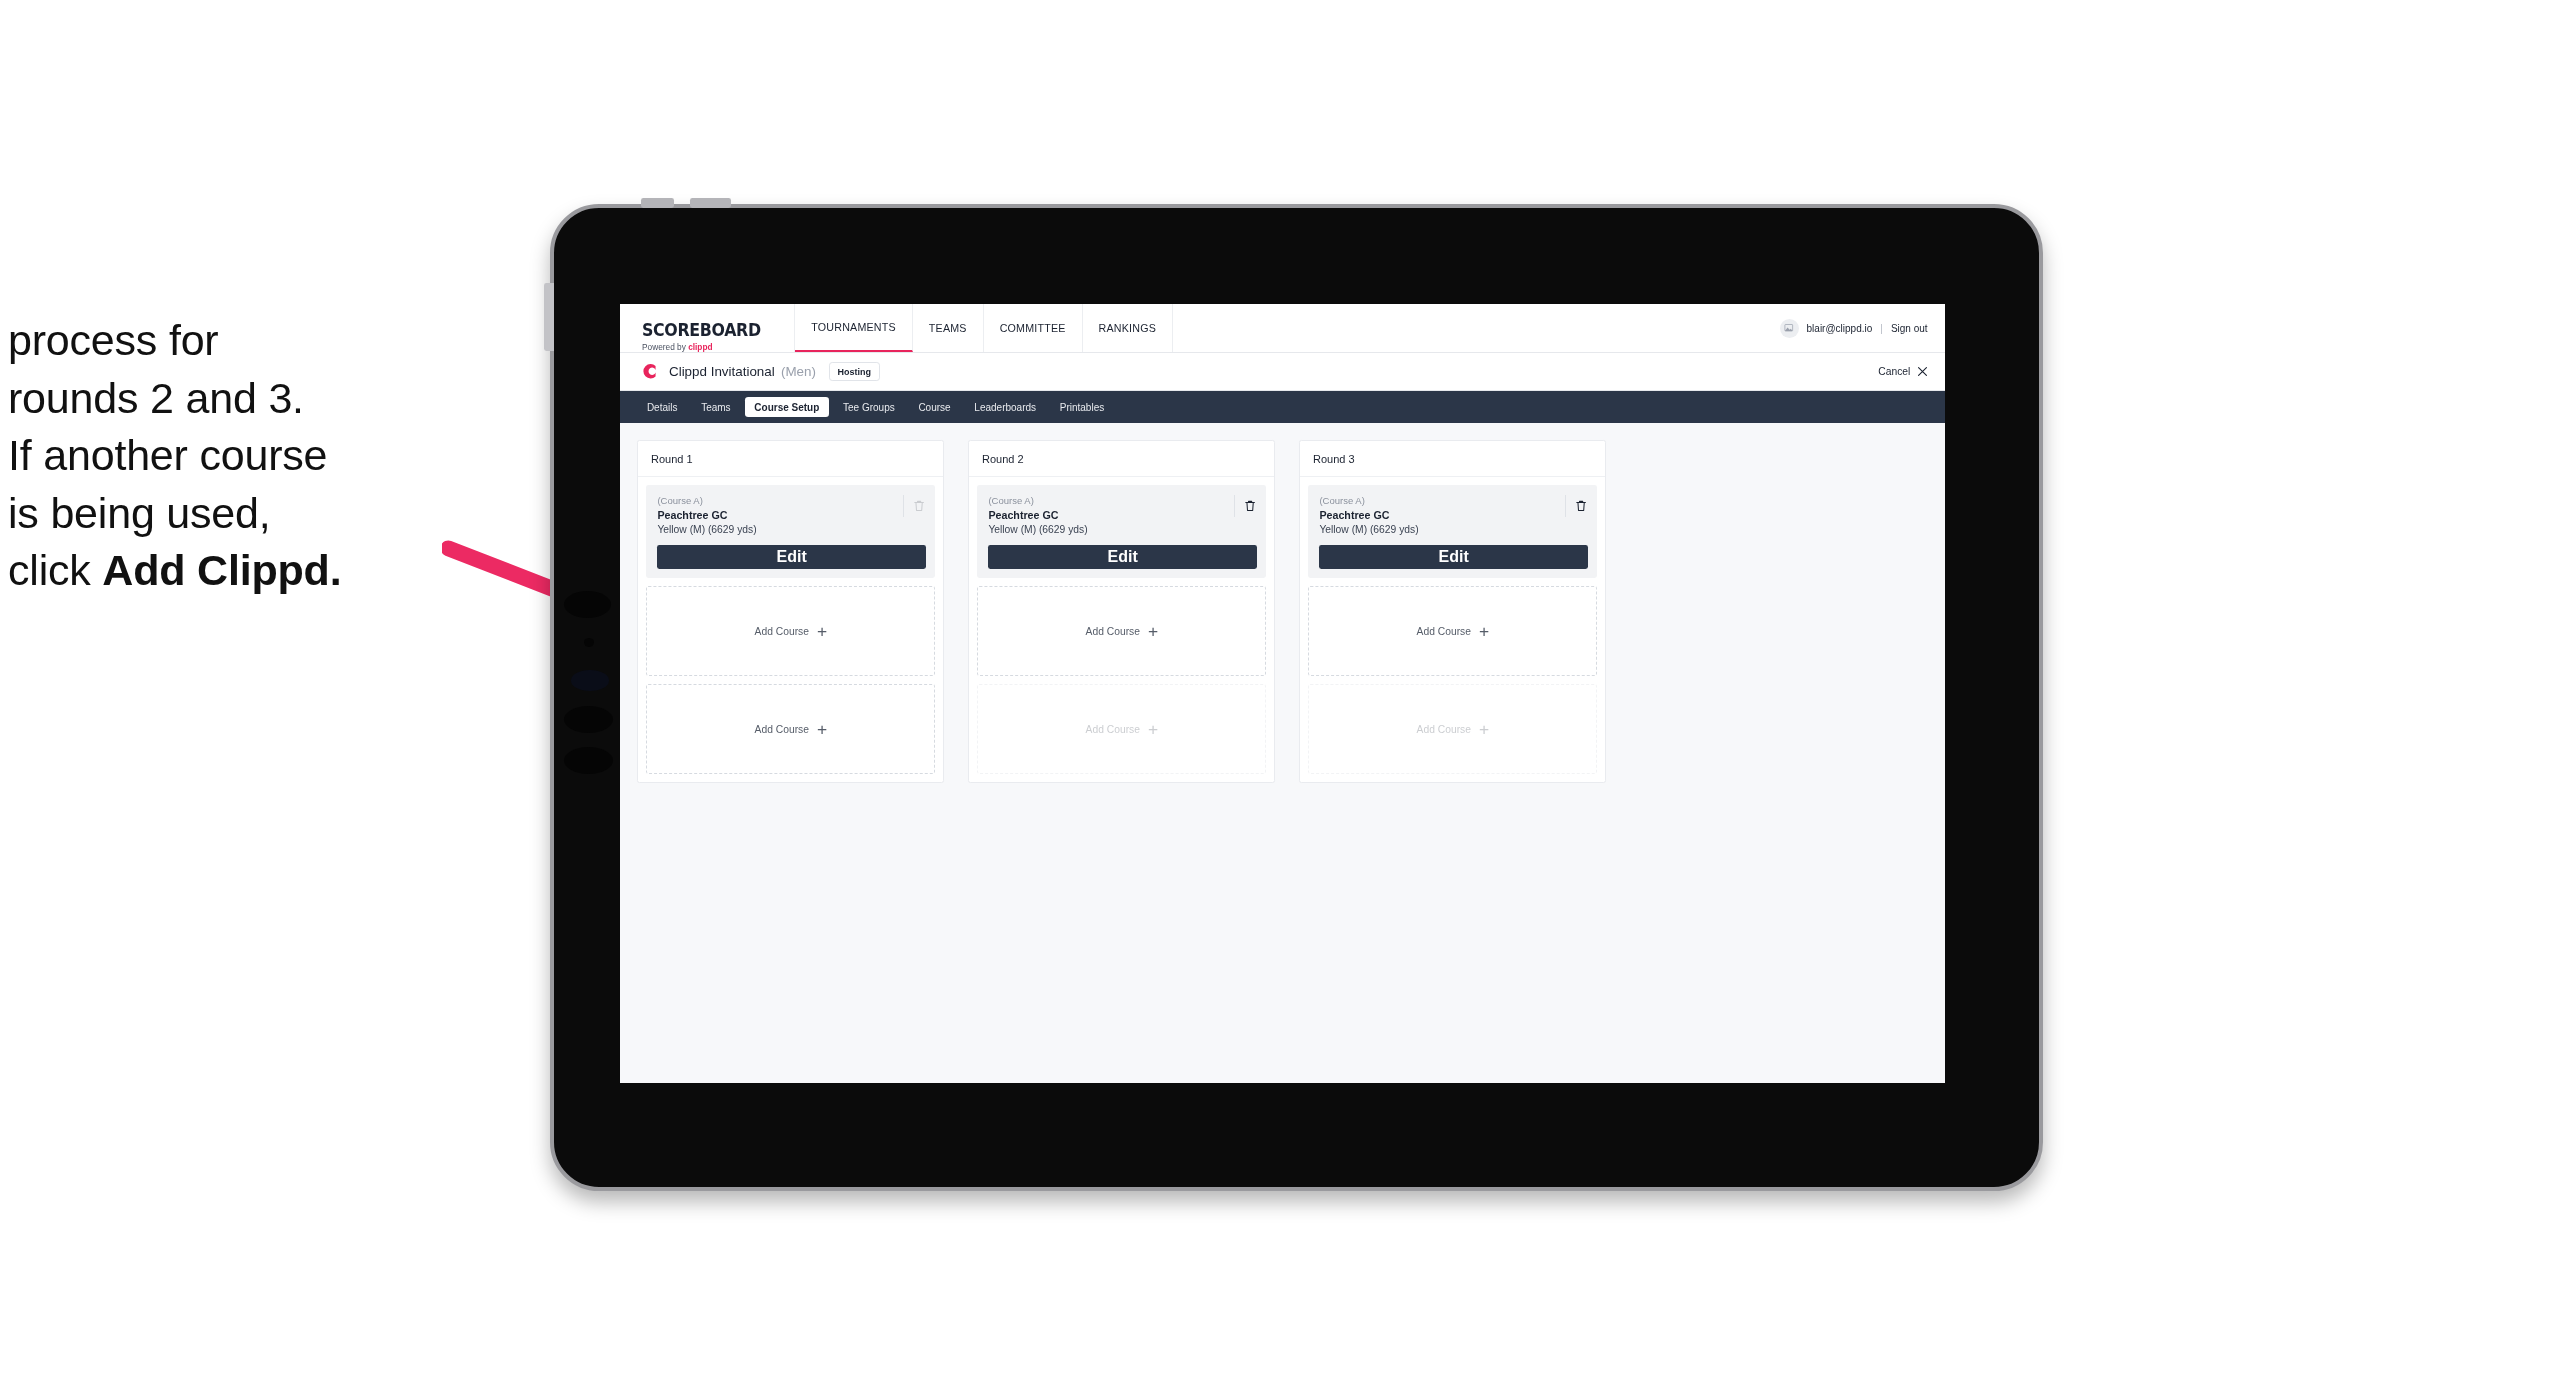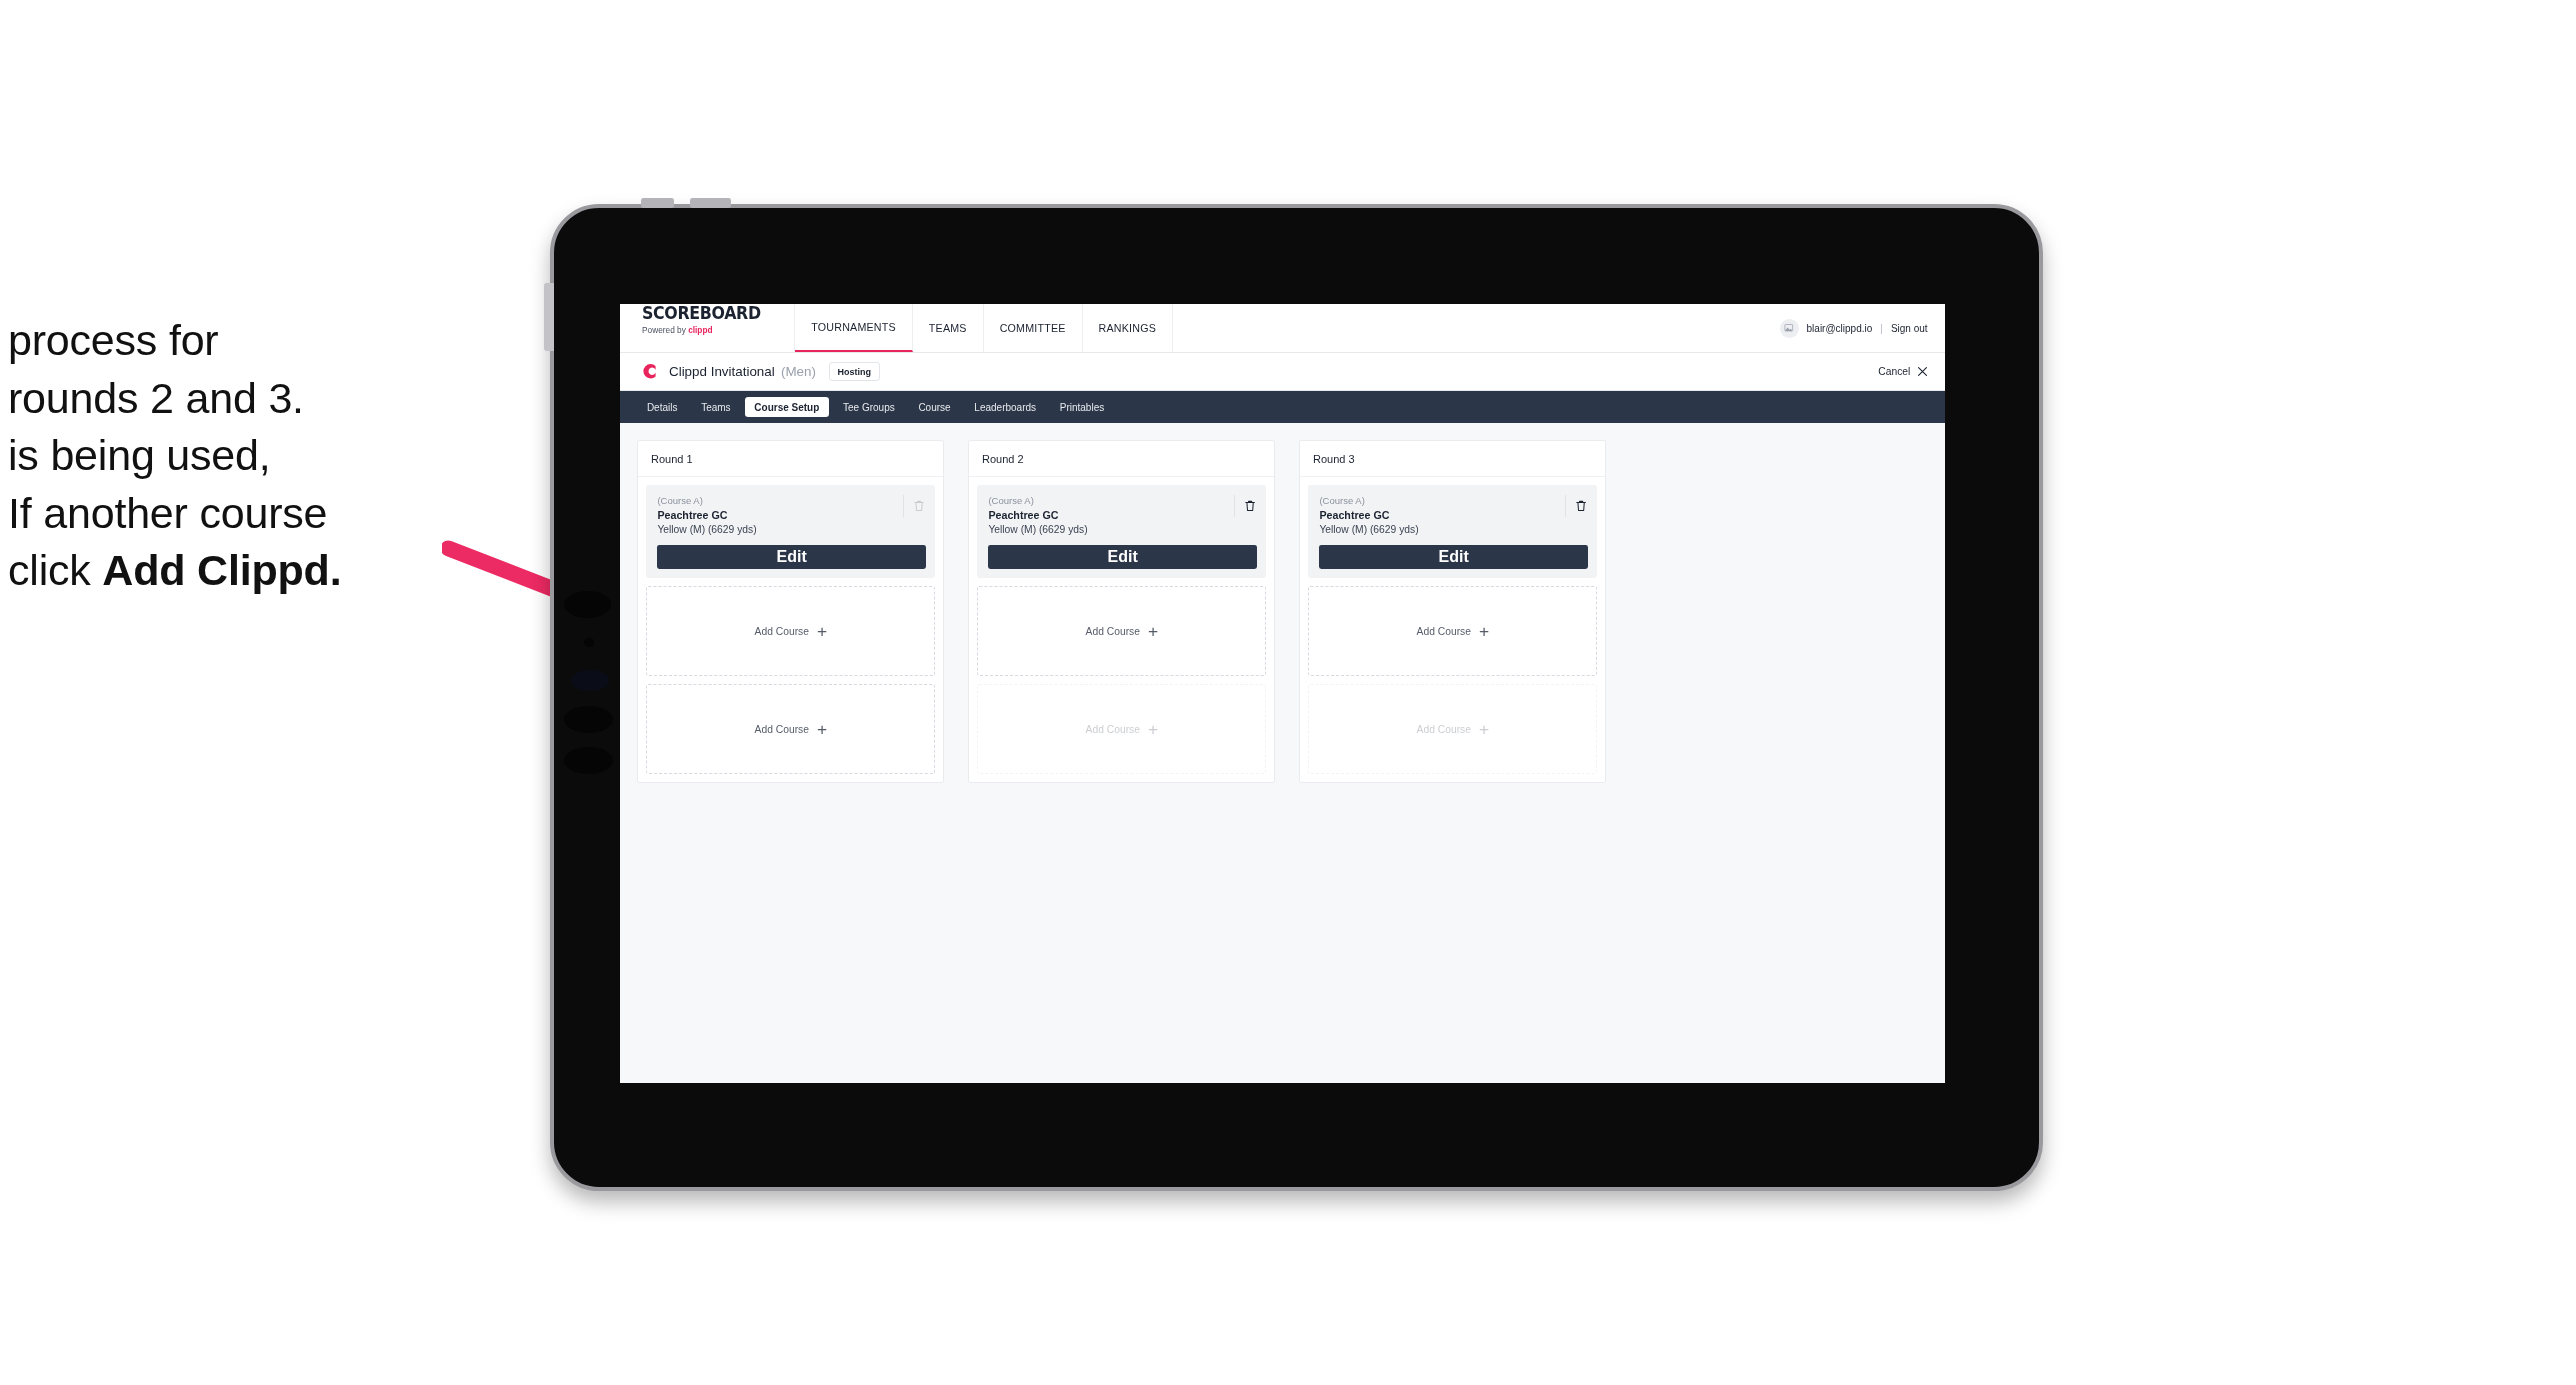--- a/index.html
+++ b/index.html
@@ -56,21 +56,21 @@
     overflow: hidden;
   }
 
   
   .topnav {
     height: 49px; background: #ffffff;
     display: flex; align-items: stretch;
     border-bottom: 0.8px solid #e6e8ec;
     position: relative;
   }
-  .brand { padding: 0 17.4px 0 22px; display:flex; flex-direction:column; justify-content:flex-start;
+  .brand { padding: 0 17.4px 0 22px; display:flex; flex-direction:column; justify-content:flex-end;
            border-right: 0.8px solid #eceef1; }
   .brand-title {
     font-family: "DejaVu Sans", sans-serif;
     font-weight: 700; font-size: 18px; letter-spacing: -0.4px;
     color: #1b2230; line-height: 1; transform: scaleX(0.88); transform-origin: left center;
   }
   .brand-sub { font-size: 8.3px; color: #4a5160; margin-top: 3.2px; white-space: nowrap; }
   .brand-sub .pink { color: #e8245c; font-weight: 700; }
 
   .navitem {
@@ -150,22 +150,22 @@
   .plus { font-size: 17.4px; color: #555c68; line-height: 1; font-weight: 300; }
 </style>
 </head>
 <body>
 
 <div id="root">
 
   <div class="annotation">
     <div>process for</div>
     <div>rounds 2 and 3.</div>
+    <div>If another course</div>
     <div>is being used,</div>
-    <div>If another course</div>
     <div><span>click </span><b>Add Clippd.</b></div>
   </div>
 
   <svg class="arrow-svg" viewBox="0 0 480 240">
     <path d="M8 14 L352 148" stroke="#ec2a63" stroke-width="20" stroke-linecap="round" fill="none"></path>
     <path d="M404 188 L318 110 L342 186 L288 196 Z" fill="#ec2a63"></path>
   </svg>
 
   <div class="tablet">
     <div class="tablet-btn btn-vol1"></div>

